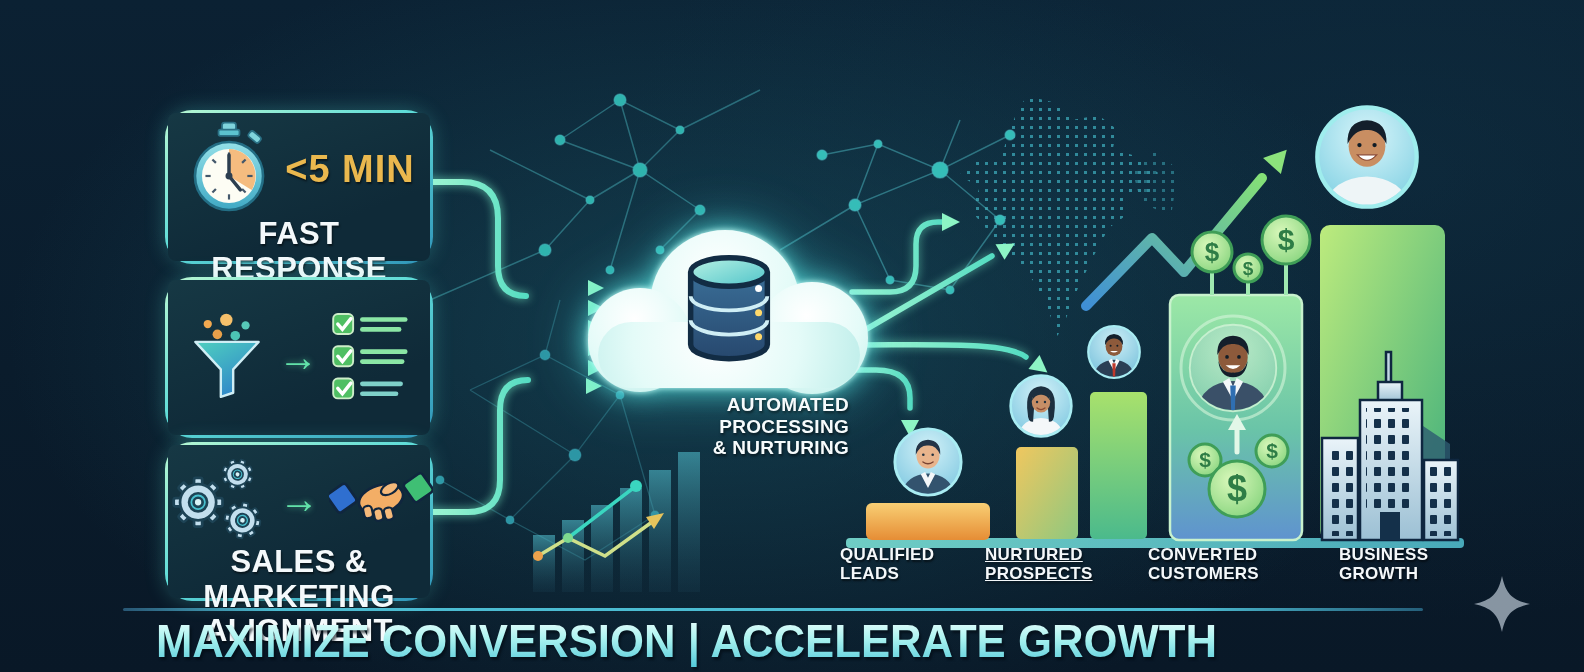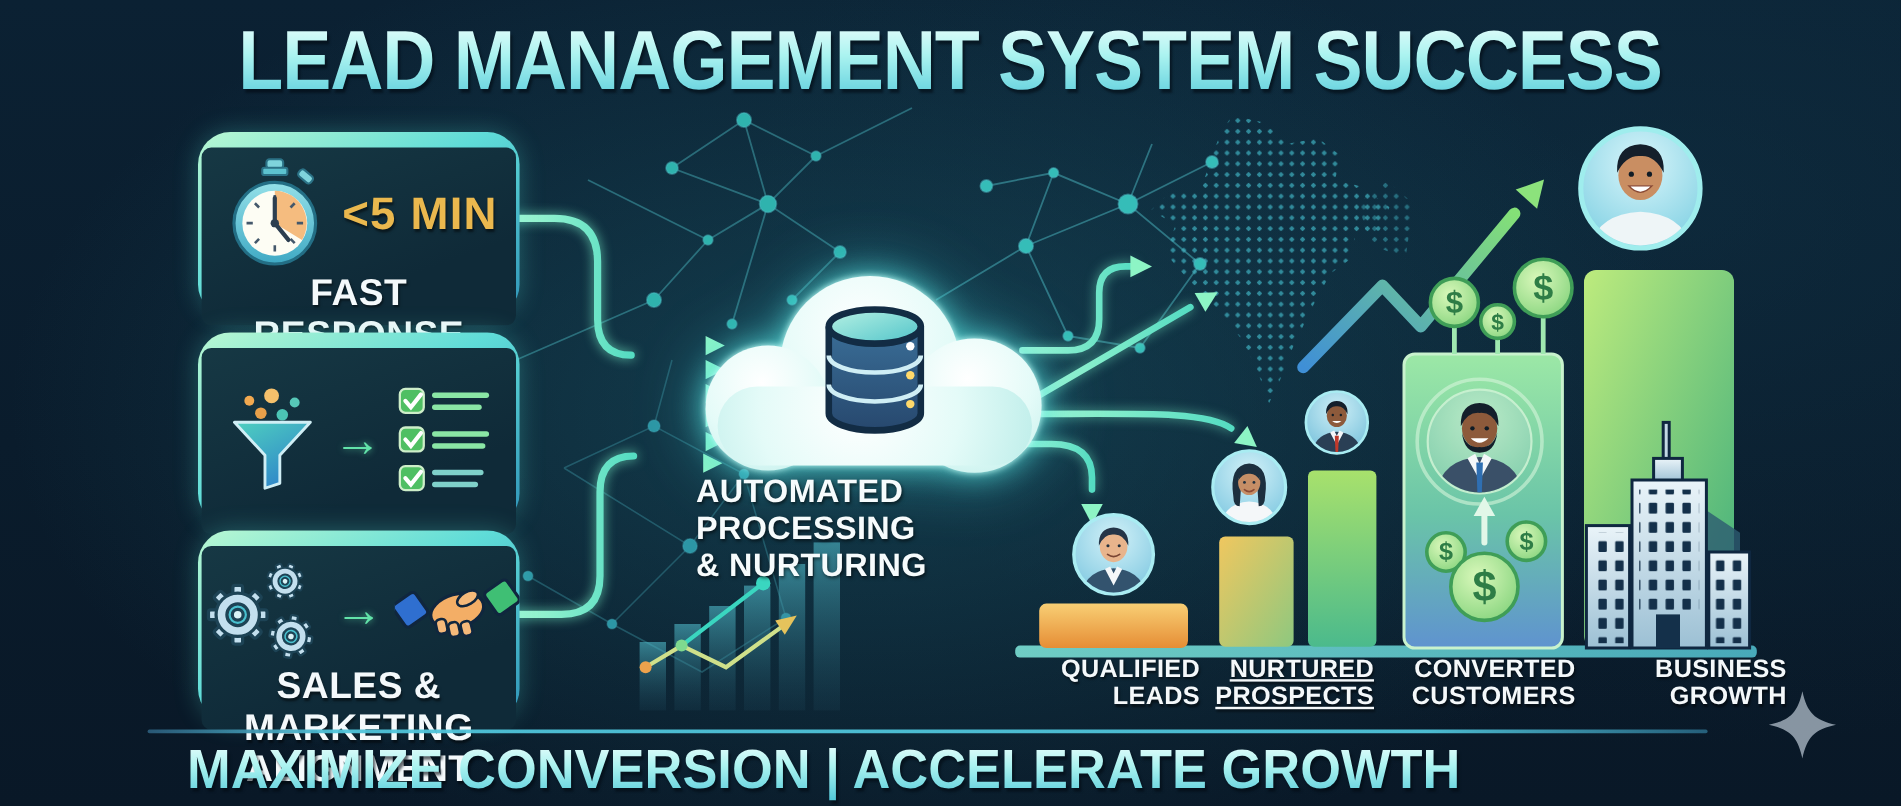--- a/index.html
+++ b/index.html
@@ -17,41 +17,41 @@
   #title-wrap{left:0;right:0;top:12px;text-align:center;}
   #title-wrap span{display:inline-block;font-size:66px;font-weight:800;letter-spacing:-1px;
     transform:scaleX(.93) scaleY(1.06);white-space:nowrap;}
   
   .fbox{width:262px;border-radius:27px;padding:3px;
     background:linear-gradient(150deg,#b9f8d2 0%,#5fdcd8 45%,#2f93b8 100%);
     box-shadow:0 0 20px rgba(90,230,215,.28);}
   .fbox-inner{border-radius:8px;height:100%;box-sizing:border-box;
     background:linear-gradient(160deg,#163844 0%,#0f2a38 70%);
     display:flex;flex-direction:column;align-items:center;justify-content:space-between;
-    padding:8px 8px 10px 8px;margin-top:10px;}
+    padding:8px 8px 10px 8px;}
   .fbox-row{display:flex;align-items:center;justify-content:center;gap:10px;flex:1;}
   .fbox-label{font-weight:800;color:#f4f9fb;text-align:center;font-size:31px;line-height:1.12;
     letter-spacing:.4px;text-shadow:1px 2px 2px rgba(0,0,0,.5);}
   .badge{font-size:38px;font-weight:800;color:#eab84e;text-shadow:1px 2px 2px rgba(0,0,0,.5);
     letter-spacing:1px;}
   .glyph-arrow{font-size:40px;font-weight:800;color:#62e2a9;line-height:1;
     text-shadow:0 0 6px rgba(98,226,169,.7);}
   .ml{white-space:pre-line;}
   
   #cloud{left:588px;top:226px;width:282px;height:172px;
     filter:drop-shadow(0 0 3px #c9fffa) drop-shadow(0 0 12px rgba(92,235,228,.75)) drop-shadow(0 0 26px rgba(70,210,220,.45));}
   .cl{position:absolute;border-radius:50%;
     background:radial-gradient(circle at 45% 30%,#ffffff 0%,#e4fbf8 55%,#bfeeea 100%);}
-  #hub-label{left:580px;top:394px;width:300px;text-align:left;font-weight:800;font-size:27px;
+  #hub-label{left:549px;top:394px;width:300px;text-align:right;font-weight:800;font-size:19px;
     line-height:1.14;color:#f6fbfc;text-shadow:1px 2px 3px rgba(0,0,0,.6);letter-spacing:.3px;}
   
   .dotmap{background-image:radial-gradient(circle,#3aa4b4 1.7px,transparent 1.9px);
     background-size:9px 9px;opacity:.78;}
   
-  .stage-label{font-weight:800;font-size:21px;line-height:1.1;color:#f4f8fa;text-align:right;
+  .stage-label{font-weight:800;font-size:17px;line-height:1.1;color:#f4f8fa;text-align:left;
     text-shadow:1px 2px 2px rgba(0,0,0,.55);letter-spacing:.3px;}
   
   #divider{left:123px;top:608px;width:1300px;height:3px;border-radius:2px;
     background:linear-gradient(90deg,#2a5a78,#4fc4da 12%,#4fc4da 82%,#27637f);opacity:.95;}
   #tagline-wrap{left:128px;top:614px;width:1455px;text-align:left;}
   #tagline-wrap span{display:inline-block;font-size:46px;font-weight:800;transform:scaleX(.95);
     white-space:nowrap;letter-spacing:0px;}
   svg text{font-family:"Liberation Sans",sans-serif;}
 </style>
 </head>
@@ -257,23 +257,20 @@
       <rect x="1360" y="400" width="62" height="140" fill="url(#buildGrad)"></rect>
       <rect x="1366" y="408" width="50" height="104" fill="url(#winpat)" stroke="none"></rect>
       <rect x="1380" y="512" width="20" height="28" fill="#14304a" stroke="none"></rect>
       <rect x="1424" y="460" width="34" height="80" fill="url(#buildGrad)"></rect>
       <rect x="1428" y="466" width="26" height="70" fill="url(#winpat)" stroke="none"></rect>
     </g>
 
     <path d="M1502,576 C1506,594 1512,600 1530,604 C1512,608 1506,614 1502,632 C1498,614 1492,608 1474,604 C1492,600 1498,594 1502,576 Z" fill="#93a0ad" opacity=".92"></path>
   </svg>
 
-  <div class="abs" id="title-wrap">
-    <span class="gtext">LEAD MANAGEMENT SYSTEM SUCCESS</span>
-  </div>
 
   <div class="abs fbox" style="left:165px;top:110px;height:148px;">
     <div class="fbox-inner">
       <div class="fbox-row">
         <svg width="92" height="96" viewBox="0 0 100 110">
           <defs>
               <linearGradient id="swr" x1="0" y1="0" x2="0" y2="1">
             <stop offset="0" stop-color="#94e0e8"></stop>
                 <stop offset="1" stop-color="#3fa9c4"></stop>
               </linearGradient>

